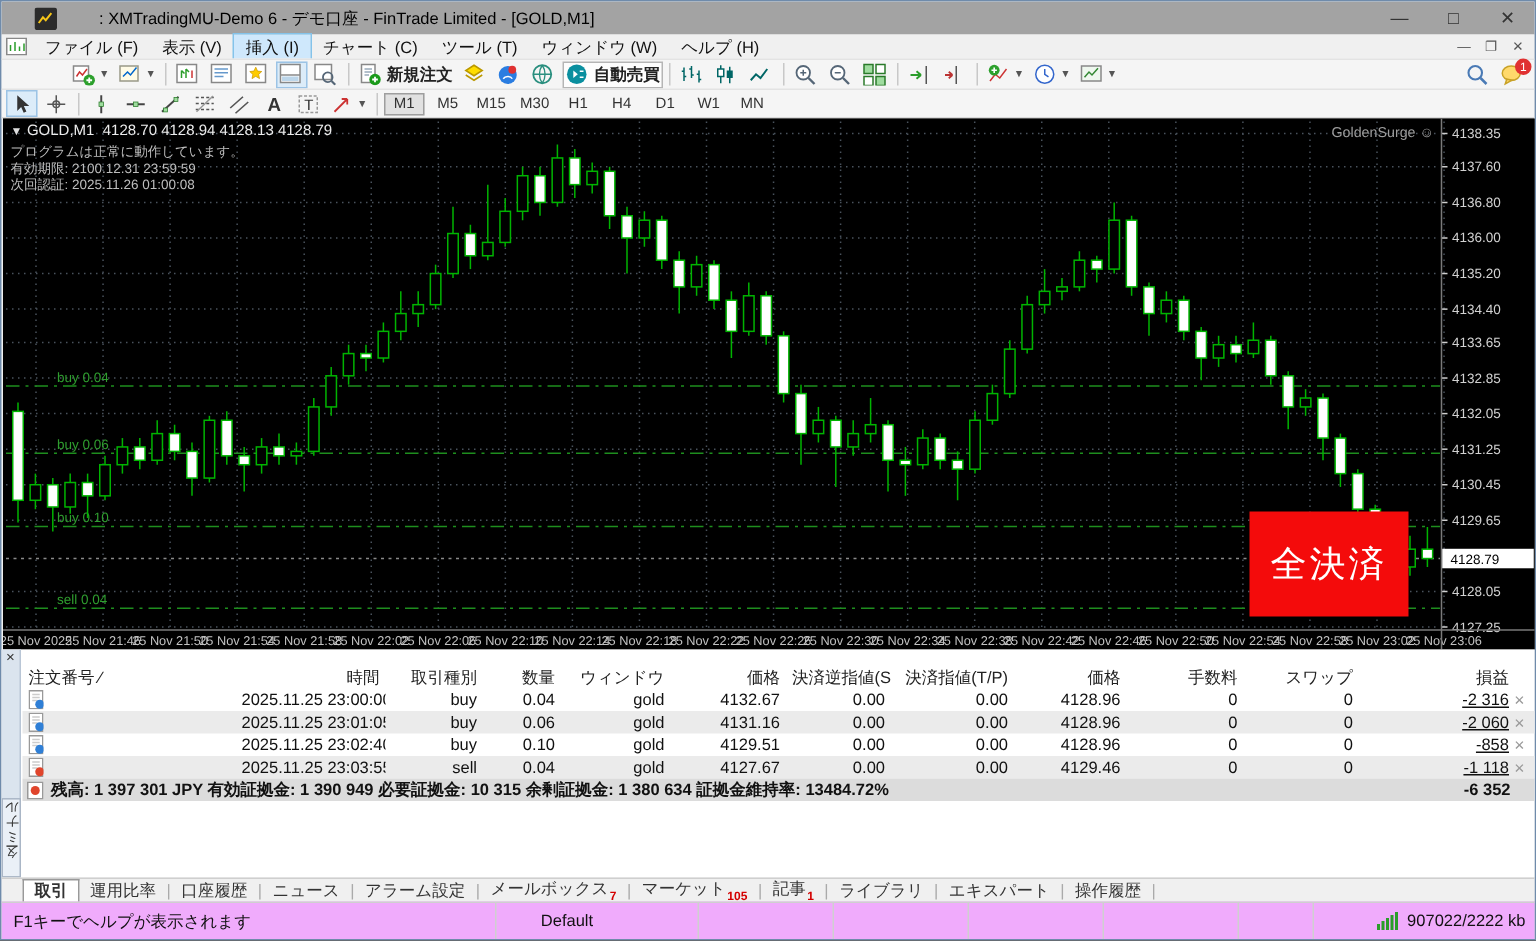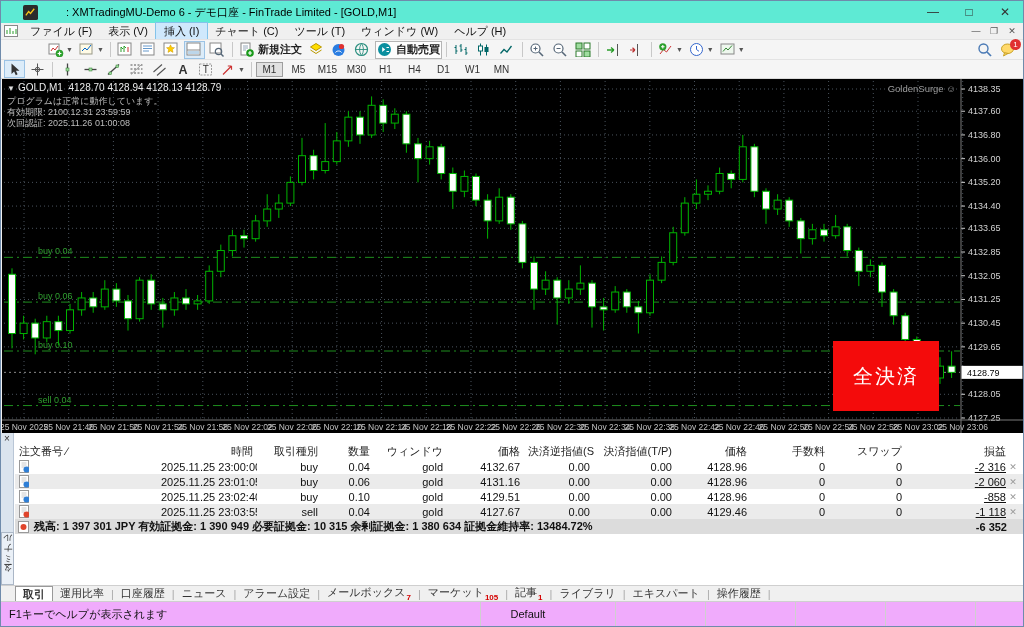--- a/index.html
+++ b/index.html
@@ -1,20 +1,20 @@
 <!DOCTYPE html>
 <html><head>
 <meta charset="utf-8">
 <style>
   html,body{margin:0;padding:0;background:#444;}
   *{box-sizing:border-box;}
   .win{position:relative;width:1024px;height:627px;background:#f0f0f0;border:1px solid #6f8bab;
        font-family:"Liberation Sans",sans-serif;overflow:hidden;}
   
-  .titlebar{position:absolute;top:0;left:0;width:100%;height:22px;background:#5eead4;
+  .titlebar{position:absolute;top:0;left:0;width:100%;height:22px;background:#a3a3a3;
             display:flex;align-items:center;font-size:11px;color:#000;}
   .appicon{margin-left:22px;width:15px;height:15px;display:inline-block;}
   .title{margin-left:28px;white-space:nowrap;}
   .wbtns{margin-left:auto;display:flex;height:100%;}
   .wbtn{width:36px;text-align:center;line-height:22px;font-size:12px;color:#333;}
   
   .menubar{position:absolute;top:22px;left:0;width:100%;height:16px;display:flex;align-items:center;
            font-size:11px;background:#f0f0f0;}
   .mdiicon{width:14px;height:12px;margin:0 4px 0 3px;}
   .mitem{padding:1px 8px;color:#111;white-space:nowrap;}
@@ -43,21 +43,21 @@
   
   .chart{position:absolute;top:78px;left:1px;width:1022px;height:354px;background:#000;}
   .ovl{position:absolute;left:5px;white-space:nowrap;pointer-events:none;}
   .l1{top:3px;font-size:10px;color:#ececec;}
   .l1 .oct{pointer-events:auto;color:#dfdfdf;font-size:8px;margin-right:3px;}
   .l2{top:16px;font-size:9px;color:#bdbdbd;}
   .l3{top:27px;font-size:9px;color:#bdbdbd;}
   .l4{top:38px;font-size:9px;color:#bdbdbd;}
   .wm{position:absolute;right:68px;top:4px;font-size:9.5px;color:#9d9d9d;}
   .closeall{position:absolute;left:831px;top:262px;width:106px;height:70px;background:#f40b0b;
-            color:#fff;font-size:20px;border:none;font-family:inherit;letter-spacing:2px;}
+            color:#fff;font-size:24px;border:none;font-family:inherit;letter-spacing:2px;}
   
   .terminal{position:absolute;top:432px;left:0;width:1024px;height:152px;background:#fff;}
   .tstrip{position:absolute;left:0;top:0;width:13px;height:152px;background:#dbe4ee;border-right:1px solid #b9c6d6;}
   .tclose{position:absolute;top:1px;left:3px;font-size:10px;color:#333;line-height:10px;}
   .vtab{position:absolute;bottom:0;left:0;width:13px;writing-mode:vertical-rl;transform:rotate(180deg);
         font-size:9px;color:#333;background:#eaf0f7;border:1px solid #aab6c6;padding:5px 0;text-align:center;}
   .tcontent{margin-left:14px;}
   .thead{display:flex;height:15px;margin-top:11px;font-size:11px;color:#222;align-items:center;}
   .hc{padding:0 4px;white-space:nowrap;overflow:hidden;}
   .trow{display:flex;height:15px;font-size:11px;color:#111;align-items:center;}
@@ -895,15 +895,27 @@
     </div>
 
   <div class="statusbar">
     <span class="sb-help">F1キーでヘルプが表示されます</span>
     <span class="sb-cell sb-default">Default</span>
     <span class="sb-cell sb-empty"></span>
     <span class="sb-cell sb-empty"></span>
     <span class="sb-cell sb-empty"></span>
     <span class="sb-cell sb-empty"></span>
     <span class="sb-cell sb-empty"></span>
+    <span class="sb-conn">
+      <span>
+        <svg width="16" height="12" viewBox="0 0 16 12">
+            <rect x="0" y="8" width="2" height="4" fill="#2a9d2a"></rect>
+            <rect x="3" y="6" width="2" height="6" fill="#2a9d2a"></rect>
+            <rect x="6" y="4" width="2" height="8" fill="#2a9d2a"></rect>
+            <rect x="9" y="2" width="2" height="10" fill="#2a9d2a"></rect>
+            <rect x="12" y="0" width="2" height="12" fill="#2a9d2a"></rect>
+          </svg>
+      </span>
+      <span>907022/2222 kb</span>
+    </span>
   </div>
 
 </div>
 
 </body></html>

